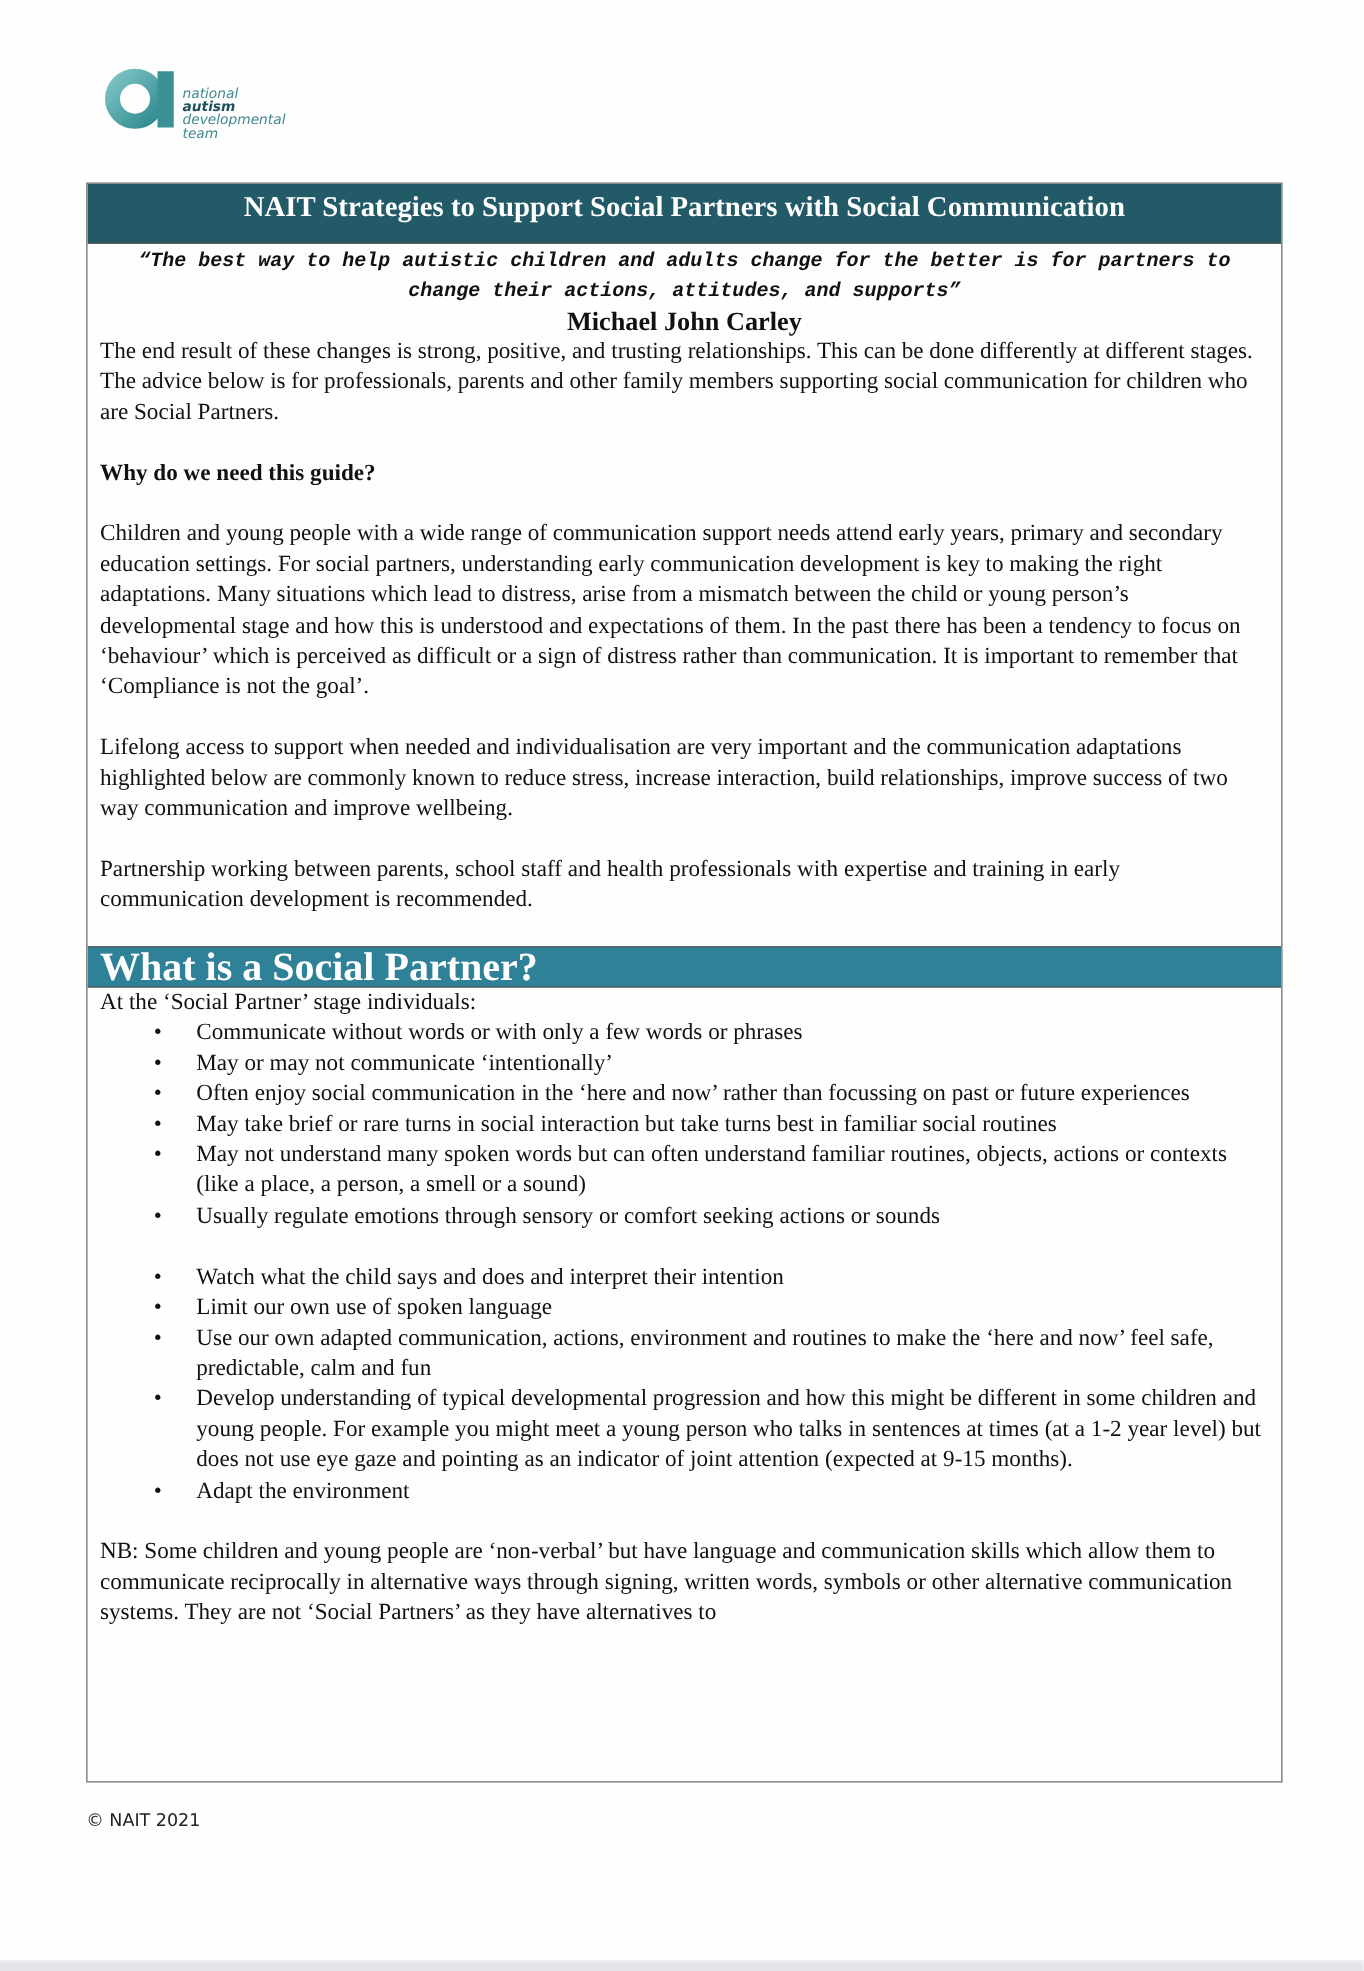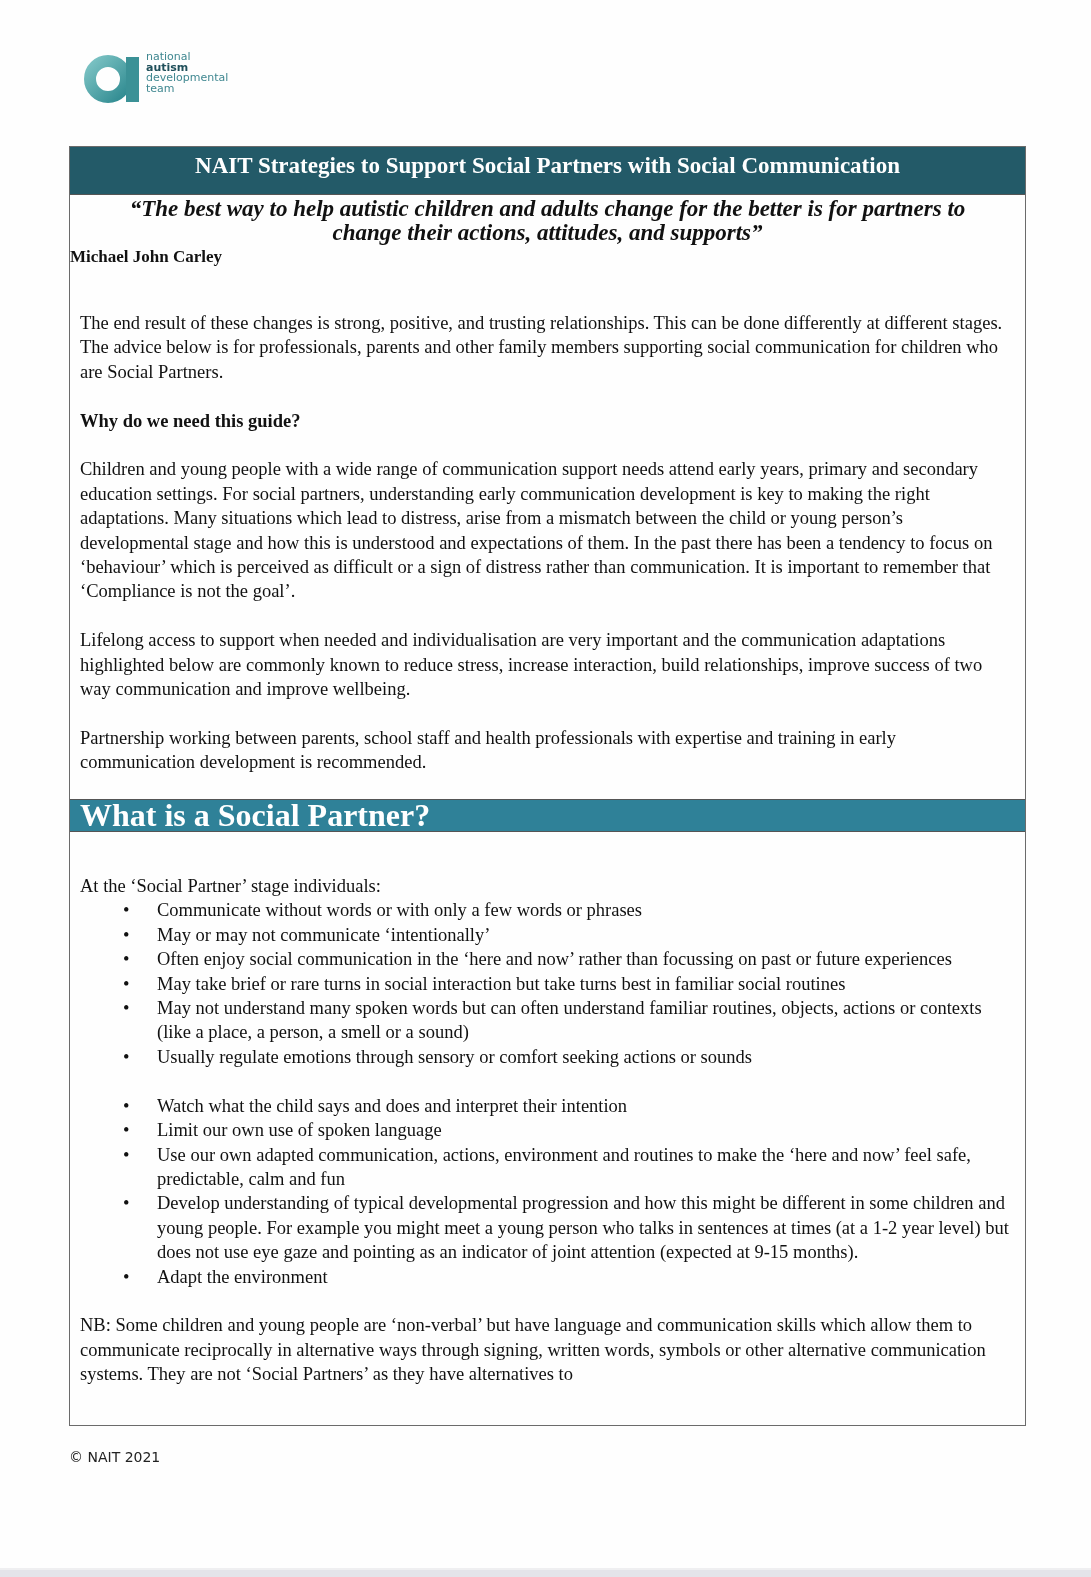--- a/index.html
+++ b/index.html
@@ -2,28 +2,28 @@
 <html><head>
 <meta charset="utf-8">
 <style>
   html, body { margin: 0; padding: 0; }
   body {
     width: 1091px; height: 1577px; background: #fefefe; position: relative; overflow: hidden;
     font-family: "DejaVu Serif", "Liberation Serif", serif; color: #111;
   }
   .logo { position: absolute; left: 84px; top: 52px; width: 160px; height: 56px; }
   .logo svg { position: absolute; left: 0; top: 2px; }
-  .logo-text { position: absolute; left: 62px; top: 0; font-family: "DejaVu Sans", "Liberation Sans", sans-serif; font-size: 11px; line-height: 10.5px; color: #3f8790; }
+  .logo-text { position: absolute; left: 62px; top: 18px; font-family: "DejaVu Sans", "Liberation Sans", sans-serif; font-size: 11px; line-height: 10.5px; color: #3f8790; font-style: italic; }
   .logo-text .b { font-weight: bold; color: #1f4f5a; }
 
   .frame { position: absolute; left: 69px; top: 146px; width: 957px; height: 1280px; border: 1px solid #6b6b6b; box-sizing: border-box; overflow: hidden; }
   .title-bar { background: #235a68; color: #fff; text-align: center; font-weight: bold; font-size: 23px; height: 48px; line-height: 38px; padding-top: 0; font-family: "Liberation Serif", serif; border-bottom: 1px solid #555; box-sizing: border-box; }
-  .quote { text-align: center; font-style: italic; font-weight: bold; font-size: 23px; line-height: 24px; margin-top: 2px; padding: 0 30px; font-family: Liberation Serif, serif; }
-  .author { text-align: left; font-weight: bold; font-size: 17px; line-height: 24px; font-family: "Liberation Serif", serif; }
-  .body { padding: 0 10px; font-size: 18.5px; line-height: 24.4px; font-family: "Liberation Serif", serif; margin-top: 42px; }
+  .quote { text-align: center; font-style: italic; font-weight: bold; font-size: 16px; line-height: 24px; margin-top: 2px; padding: 0 30px; font-family: Liberation Mono, monospace; }
+  .author { text-align: center; font-weight: bold; font-size: 21px; line-height: 24px; font-family: "Liberation Serif", serif; }
+  .body { padding: 0 10px; font-size: 18.5px; line-height: 24.4px; font-family: "Liberation Serif", serif; }
   .body p { margin: 0 0 24.4px 0; }
   .body .h { font-weight: bold; }
   .section-bar { background: #2f8198; color: #fff; font-weight: bold; font-size: 32px; height: 31px; line-height: 31px; padding-left: 10px; border-top: 1px solid #555; border-bottom: 1px solid #555; font-family: "Liberation Serif", serif; }
   ul { margin: 0; padding-left: 77px; list-style: none; }
   li { position: relative; }
   li::before { content: "•"; position: absolute; left: -34px; top: 0; }
   .footer { position: absolute; left: 69px; top: 1449px; font-family: "DejaVu Sans", "Liberation Sans", sans-serif; font-size: 14px; color: #222; }
   .bottom-strip { position: absolute; left: 0; bottom: 0; width: 1091px; height: 7px; background: #e4e4ea; border-top: 2px solid #efeff1; }
 </style>
 </head>

